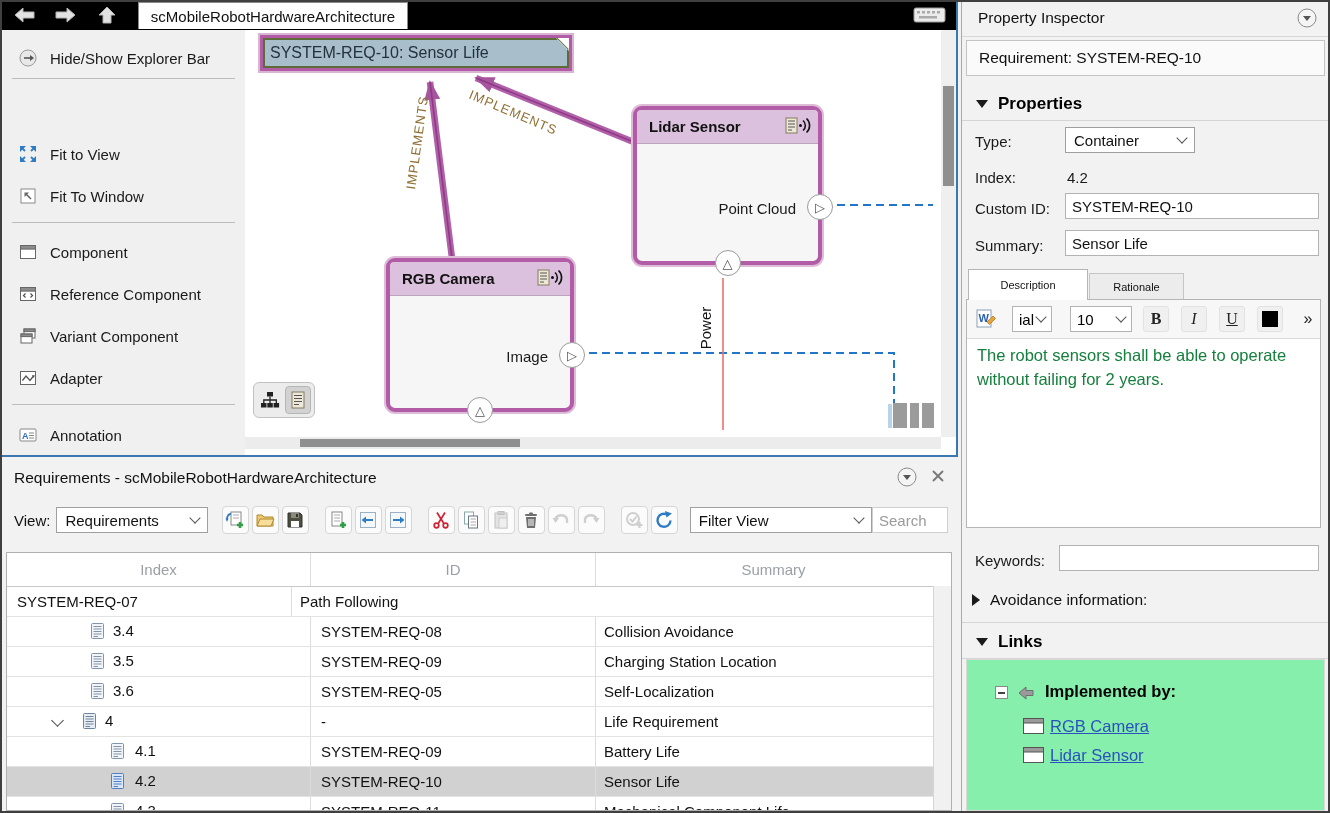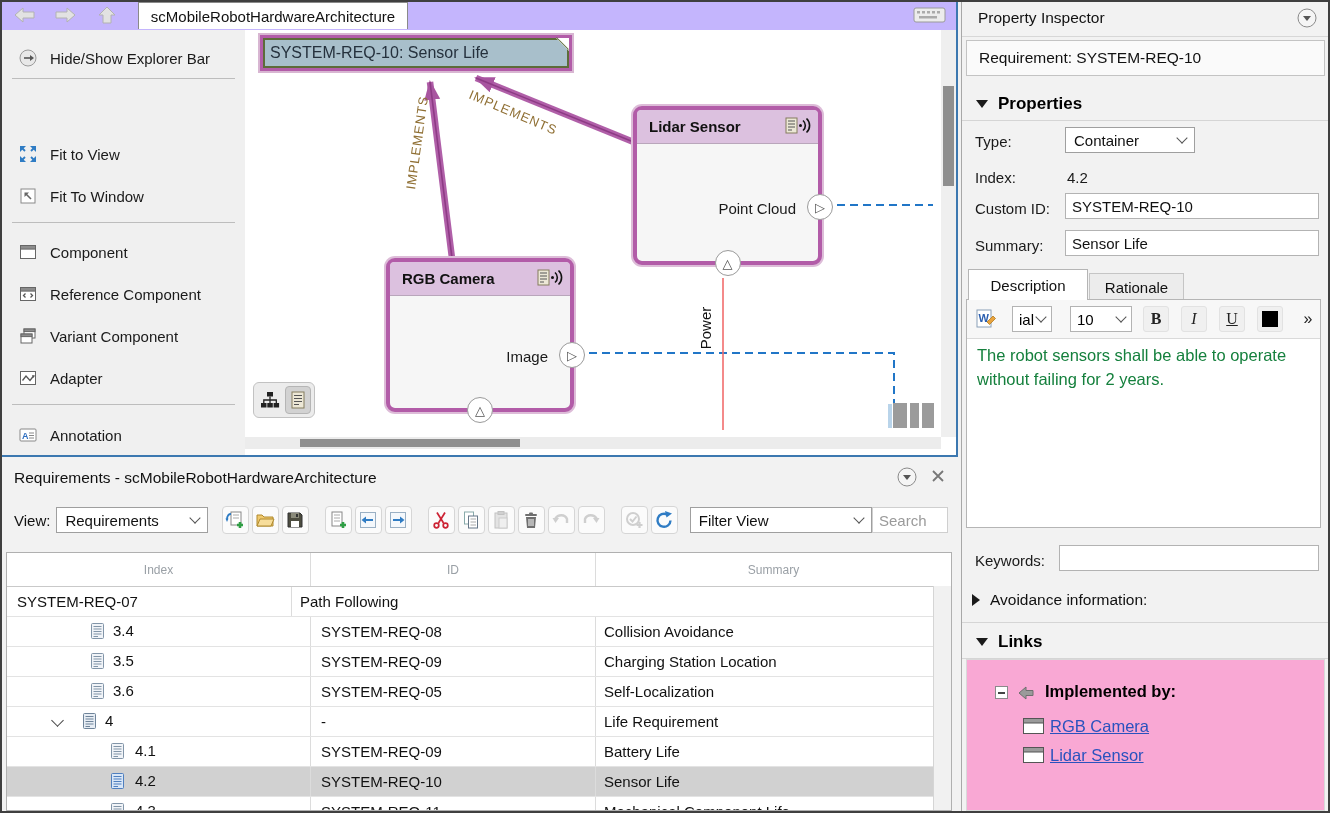--- a/index.html
+++ b/index.html
@@ -1,21 +1,21 @@
 <!DOCTYPE html>
 <html><head>
 <meta charset="utf-8">
 <style>
   body{margin:0;background:#fff;font-family:"Liberation Sans",sans-serif;}
   .root{position:relative;width:1330px;height:813px;background:#f2f2f2;overflow:hidden;}
   .outer-border{position:absolute;inset:0;border:2px solid #3f3f3f;pointer-events:none;z-index:50;}
 
   
   .canvas-window{position:absolute;left:0;top:0;width:958px;height:457px;border:2px solid #3c78b0;background:#f0f0f0;box-sizing:border-box;}
-  .tabbar{position:absolute;left:0;top:0;right:0;height:28px;background:#c4b5fd;border-bottom:1px solid #9e9e9e;}
+  .tabbar{position:absolute;left:0;top:0;right:0;height:28px;background:#000000;border-bottom:1px solid #9e9e9e;}
   .navbtn{position:absolute;top:3px;width:30px;height:22px;background:transparent;border:none;padding:0;cursor:pointer;}
   .tab{position:absolute;left:136px;top:0;width:270px;height:27px;background:#fff;border:1px solid #8a8a8a;border-bottom:none;display:flex;align-items:center;justify-content:center;font-size:15px;color:#111;box-sizing:border-box;z-index:2;}
   .kbd-btn{position:absolute;right:8px;top:4px;width:36px;height:20px;background:transparent;border:none;padding:0;}
 
   .palette{position:absolute;left:0;top:28px;width:243px;bottom:0;background:#f0f0f0;border-right:1px solid #c6c6c6;}
   .pal-item{position:absolute;left:0;width:100%;height:24px;display:flex;align-items:center;cursor:pointer;}
   .pal-item .picon{position:absolute;left:16px;width:20px;height:20px;display:flex;align-items:center;}
   .pal-item .plabel{position:absolute;left:48px;font-size:15px;color:#1a1a1a;white-space:nowrap;}
   .pal-div{position:absolute;left:10px;right:10px;height:1px;background:#bdbdbd;}
 
@@ -52,21 +52,21 @@
   .rp-close{position:absolute;right:12px;top:12px;width:16px;height:16px;background:none;border:none;padding:0;cursor:pointer;}
   .rp-toolbar{position:absolute;left:0;top:40px;right:0;height:46px;display:flex;align-items:center;white-space:nowrap;}
   .rp-toolbar .lbl{margin-left:14px;font-size:15px;color:#111;}
   .ddl{height:26px;background:#fff;border:1px solid #9f9f9f;display:flex;align-items:center;justify-content:space-between;padding:0 8px;font-size:15px;color:#111;box-sizing:border-box;cursor:pointer;}
   .chev{width:7px;height:7px;border-right:1.6px solid #555;border-bottom:1.6px solid #555;transform:rotate(45deg);margin-top:-4px;flex:none;}
   .tbbtn{width:27px;height:28px;background:#fbfbfb;border:1px solid #d6d6d6;border-radius:4px;display:flex;align-items:center;justify-content:center;padding:0;cursor:pointer;flex:none;}
   .search{height:24px;border:1px solid #cfcfcf;background:#fff;font-size:15px;padding:0 6px;font-family:"Liberation Sans",sans-serif;}
   .search::placeholder{color:#9a9a9a;}
 
   .rtable{position:absolute;left:6px;top:95px;right:6px;bottom:2px;background:#fff;border:1px solid #b0b0b0;box-sizing:border-box;overflow:hidden;}
-  .thead{display:flex;height:33px;border-bottom:1px solid #c9c9c9;color:#9aa0a6;font-size:12px;}
+  .thead{display:flex;height:33px;border-bottom:1px solid #c9c9c9;color:#9aa0a6;font-size:15px;}
   .thead>div{display:flex;align-items:center;justify-content:center;box-sizing:border-box;}
   .trow{display:flex;height:29px;border-bottom:1px solid #e3e3e3;font-size:15px;color:#111;cursor:pointer;}
   .trow.sel{background:#d1d1d1;}
   .c-index{width:304px;border-right:1px solid #dcdcdc;box-sizing:border-box;display:flex;align-items:center;position:relative;}
   .c-id{width:285px;border-right:1px solid #dcdcdc;box-sizing:border-box;display:flex;align-items:center;padding-left:10px;}
   .c-sum{flex:1;display:flex;align-items:center;padding-left:8px;}
   .rowchev{position:absolute;left:46px;width:8px;height:8px;border-right:1.6px solid #444;border-bottom:1.6px solid #444;transform:rotate(45deg);top:9px;}
   .ric{position:absolute;top:6px;}
   .ritext{position:absolute;top:5px;}
   .tbl-vscroll{position:absolute;right:0;top:33px;bottom:0;width:17px;background:#f1f1f1;border-left:1px solid #d5d5d5;}
@@ -77,31 +77,31 @@
   .pp-title{position:absolute;left:16px;top:9px;font-size:15.5px;color:#111;}
   .pp-caret{position:absolute;right:12px;top:7px;width:22px;height:22px;background:none;border:none;padding:0;cursor:pointer;}
   .pp-reqbox{position:absolute;left:4px;right:5px;top:40px;height:36px;background:#fafafa;border:1px solid #c3c3c3;box-sizing:border-box;display:flex;align-items:center;}
   .pp-reqbox span{padding-left:12px;font-size:15.5px;color:#111;}
   .sec-hdr{position:absolute;left:0;right:0;height:32px;display:flex;align-items:center;border-bottom:1px solid #d5d5d5;}
   .tri-down{width:0;height:0;border-left:6px solid transparent;border-right:6px solid transparent;border-top:8px solid #1a1a1a;margin-left:14px;flex:none;}
   .tri-right{width:0;height:0;border-top:6px solid transparent;border-bottom:6px solid transparent;border-left:8px solid #1a1a1a;margin-left:16px;flex:none;}
   .sec-hdr b{font-size:17px;color:#000;margin-left:10px;}
   .frow-label{position:absolute;left:13px;font-size:15px;color:#1a1a1a;}
   .tinput{position:absolute;height:26px;background:#fff;border:1px solid #b3b3b3;font-size:15px;color:#111;padding:0 6px;box-sizing:border-box;font-family:"Liberation Sans",sans-serif;}
-  .pp-tab{position:absolute;box-sizing:border-box;display:flex;align-items:center;justify-content:center;font-size:15px;color:#111;cursor:pointer;}
+  .pp-tab{position:absolute;box-sizing:border-box;display:flex;align-items:center;justify-content:center;font-size:11px;color:#111;cursor:pointer;}
   .pp-tab.active{background:#fff;border:1px solid #b5b5b5;border-bottom:none;z-index:3;}
   .pp-tab.inactive{background:#ececec;border:1px solid #c5c5c5;border-bottom:none;}
   .editor{position:absolute;left:4px;right:9px;top:299px;height:229px;background:#fff;border:1px solid #b5b5b5;box-sizing:border-box;z-index:2;}
   .ed-toolbar{position:absolute;left:0;right:0;top:0;height:38px;background:#f7f7f7;border-bottom:1px solid #dadada;}
   .ed-sel{position:absolute;top:6px;height:26px;background:#fff;border:1px solid #b3b3b3;box-sizing:border-box;display:flex;align-items:center;justify-content:space-between;padding:0 6px;font-size:15px;cursor:pointer;}
   .ed-btn{position:absolute;top:6px;width:26px;height:26px;background:#f0f0f0;border:1px solid #e2e2e2;border-radius:3px;display:flex;align-items:center;justify-content:center;padding:0;cursor:pointer;font-family:"Liberation Serif",serif;font-size:16px;color:#222;}
   .ed-text{position:absolute;left:10px;right:10px;top:44px;font-size:16.5px;color:#15803d;line-height:1.45;}
   .revision-row{position:absolute;left:0;right:0;height:28px;display:flex;align-items:center;}
   .revision-row span{font-size:15.5px;color:#111;margin-left:10px;}
-  .links-body{position:absolute;left:4px;right:5px;top:659px;bottom:2px;background:#f9a8d4;border:1px solid #d9d9d9;box-sizing:border-box;}
+  .links-body{position:absolute;left:4px;right:5px;top:659px;bottom:2px;background:#86efac;border:1px solid #d9d9d9;box-sizing:border-box;}
   .minusbox{position:absolute;left:28px;top:26px;width:13px;height:13px;background:#fff;border:1px solid #8a8a8a;box-sizing:border-box;cursor:pointer;}
   .minusbox::after{content:"";position:absolute;left:2px;right:2px;top:5px;height:1.5px;background:#444;}
   .impl-by{position:absolute;left:78px;top:22px;font-weight:bold;font-size:16.5px;color:#000;}
   .link-item{position:absolute;left:83px;font-size:16.5px;color:#2a52be;text-decoration:underline;cursor:pointer;}
   .link-cicon{position:absolute;left:56px;}
 </style>
 </head>
 <body>
 
 <div class="root">

